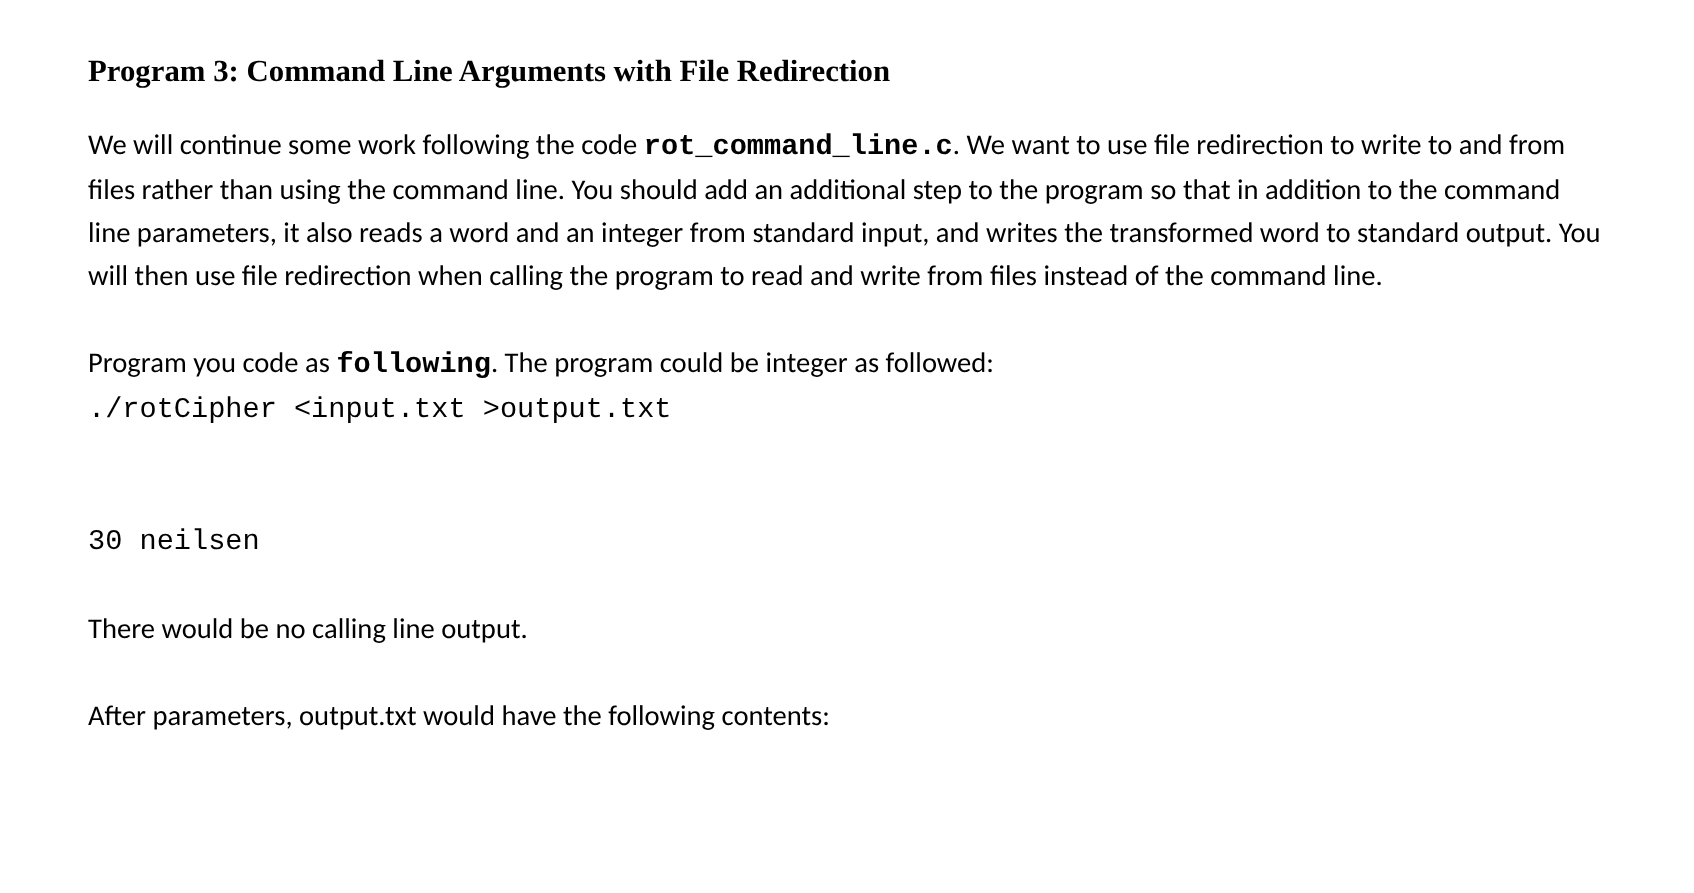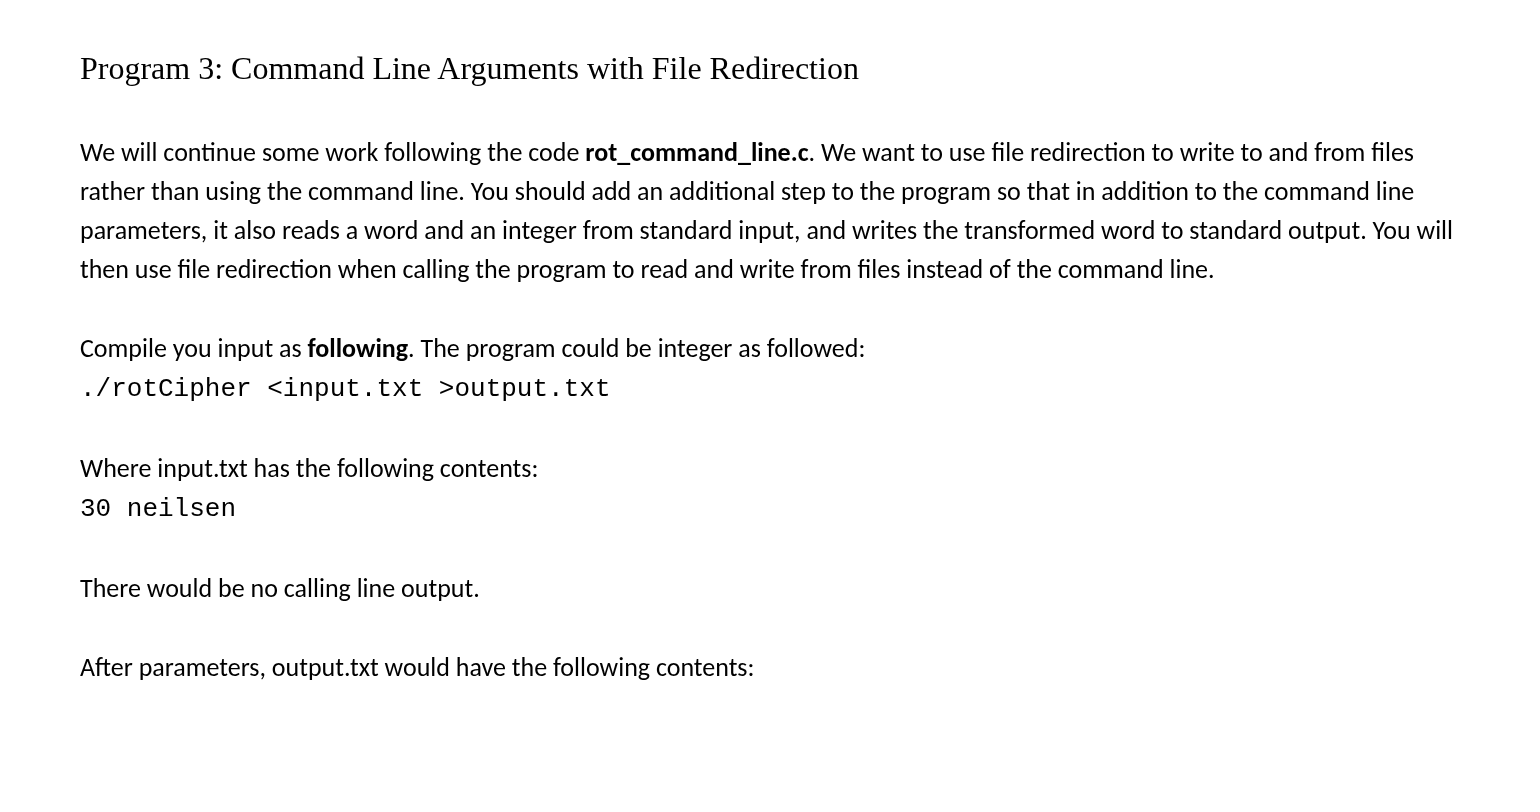--- a/index.html
+++ b/index.html
@@ -9,54 +9,55 @@
     }
     body {
       width: 1540px;
       height: 812px;
       background: #ffffff;
       font-family: Georgia, 'Times New Roman', serif;
       padding: 50px 80px;
       color: #000000;
     }
     .heading {
-      font-size: 32px;
-      font-weight: normal;
-      margin-bottom: 46px;
+      font-size: 28px;
+      font-weight: bold;
+      margin-bottom: 30px;
       font-family: Georgia, 'Times New Roman', serif;
     }
     .para {
       font-size: 26px;
       line-height: 1.5;
       margin-bottom: 40px;
       font-family: Calibri, Arial, sans-serif;
     }
     .para .bold {
       font-weight: bold;
+      font-family: Liberation Mono, monospace;
     }
     .mono {
       font-family: 'Courier New', Courier, monospace;
       font-size: 26px;
       text-align: center;
     }
   </style>
 </head>
 <body>
 
 <h1 class="heading">Program 3: Command Line Arguments with File Redirection</h1>
 
 <p class="para">
   <span>We will continue some work following the code </span><span class="bold">rot_command_line.c</span><span>. We want to use file redirection to write to and from files rather than using the command line.  You should add an additional step to the program so that in addition to the command line parameters, it also reads a word and an integer from standard input, and writes the transformed word to standard output.  You will then use file redirection when calling the program to read and write from files instead of the command line.</span>
 </p>
 
 <p class="para">
-  <span>Compile you input as </span><span class="bold">following</span><span>. The program could be integer as followed:</span><br>
+  <span>Program you code as </span><span class="bold">following</span><span>. The program could be integer as followed:</span><br>
   <span class="mono">./rotCipher &lt;input.txt &gt;output.txt</span>
 </p>
 
 <p class="para">
-  <span>Where input.txt has the following contents:</span><br>
+  <br>
   <span class="mono">30 neilsen</span>
 </p>
 
 <p class="para">There would be no calling line output.</p>
 
 <p class="para">After parameters, output.txt would have the following contents:</p>
 
 </body></html>

